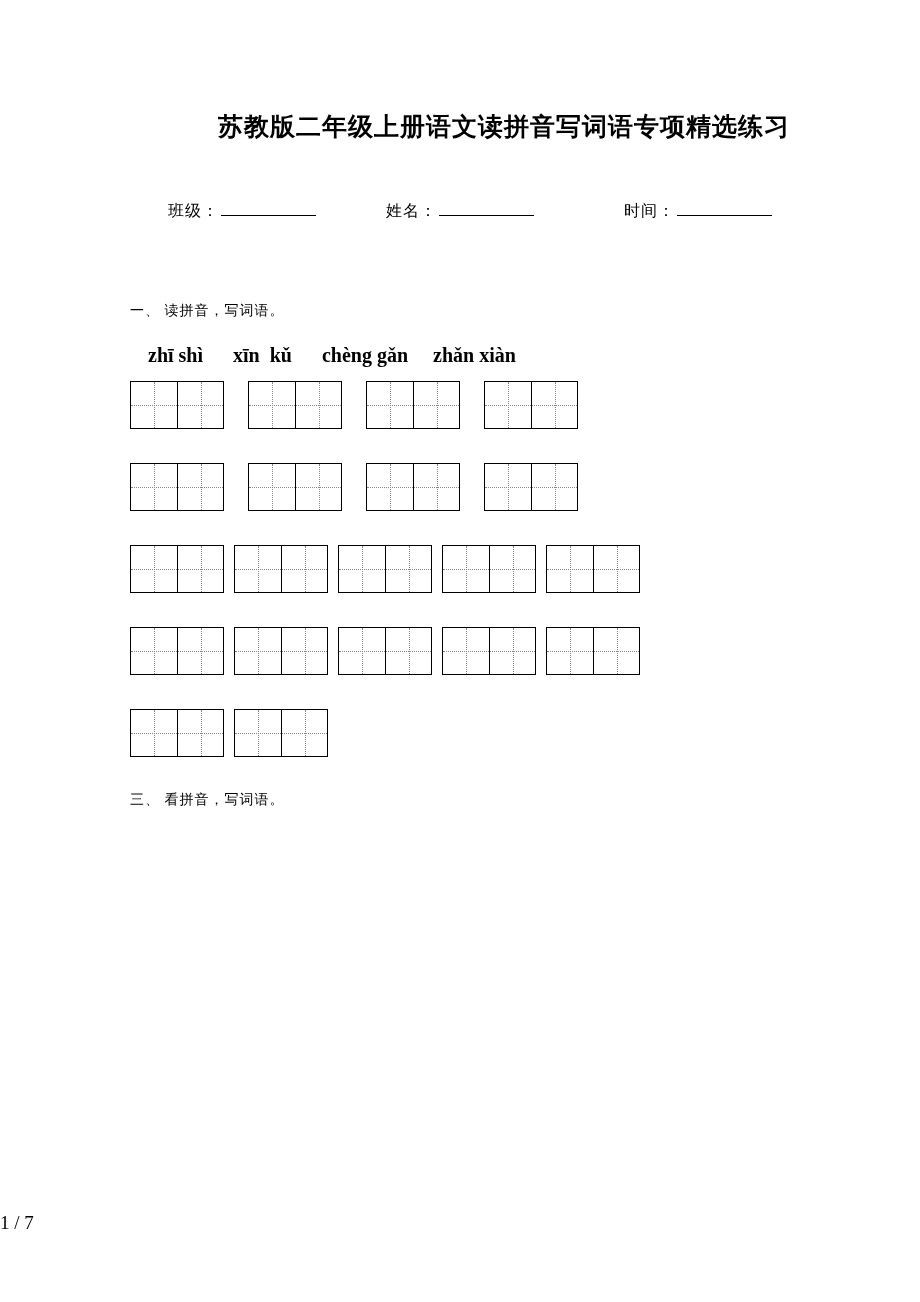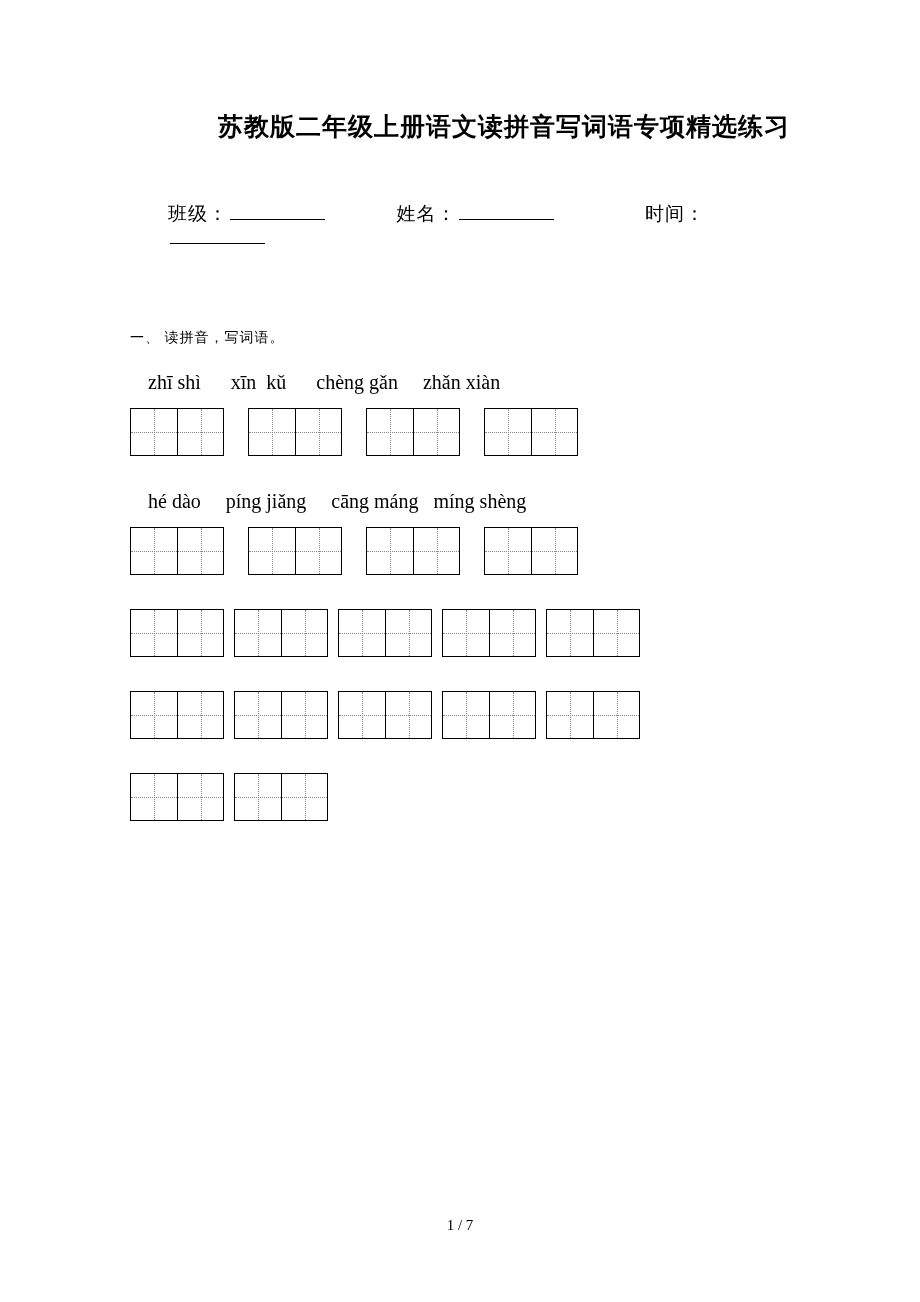--- a/index.html
+++ b/index.html
@@ -15,21 +15,21 @@
     padding: 110px 130px 0 130px;
   }
   .title {
     text-align: right;
     font-weight: bold;
     font-size: 25px;
     margin-bottom: 58px;
     letter-spacing: 1px;
   }
   .info-row {
-    font-size: 19px;
+    font-size: 16px;
     margin-bottom: 80px;
     padding-left: 38px;
     letter-spacing: 1px;
     margin-top: 28px;
   }
   .info-row span.blank {
     display: inline-block;
     border-bottom: 1.5px solid #000;
     width: 95px;
     height: 14px;
@@ -42,20 +42,21 @@
     font-size: 14px;
     margin-bottom: 24px;
     letter-spacing: 1px;
   }
   .pinyin-row {
     font-family: "Times New Roman", "Liberation Serif", serif;
     font-size: 20px;
     margin-bottom: 14px;
     white-space: pre;
     padding-left: 8px;
+    font-weight: bold;
   }
   .boxes-row {
     display: flex;
     gap: 24px;
     margin-bottom: 34px;
   }
   .boxes-row.tight { gap: 10px; }
   .wbox {
     display: flex;
     border: 1.5px solid #000;
@@ -75,22 +76,22 @@
   .cell::after {
     content: "";
     position: absolute;
     top: 0; bottom: 0; left: 50%;
     border-left: 1px dotted #888;
   }
   .footer {
     position: absolute;
     bottom: 68px;
     left: 0; right: 0;
-    text-align: center;
-    font-size: 15px;
+    text-align: left;
+    font-size: 19px;
     font-family: "Times New Roman", serif;
   }
 </style>
 </head>
 <body>
 
 <div class="page">
   <div class="title">苏教版二年级上册语文读拼音写词语专项精选练习</div>
 
   <div class="info-row">
@@ -115,21 +116,20 @@
         </div>
         <div class="wbox">
           <div class="cell"></div>
           <div class="cell"></div>
         </div>
         <div class="wbox">
           <div class="cell"></div>
           <div class="cell"></div>
         </div>
       </div>
-      <div class="pinyin-row">  hé dào     píng jiǎng     cāng máng   míng shèng</div>
       <div class="boxes-row">
         <div class="wbox">
           <div class="cell"></div>
           <div class="cell"></div>
         </div>
         <div class="wbox">
           <div class="cell"></div>
           <div class="cell"></div>
         </div>
         <div class="wbox">
@@ -188,16 +188,17 @@
       <div class="boxes-row tight">
         <div class="wbox">
           <div class="cell"></div>
           <div class="cell"></div>
         </div>
         <div class="wbox">
           <div class="cell"></div>
           <div class="cell"></div>
         </div>
       </div>
+      <div class="section-head">三、 看拼音，写词语。</div>
     </div>
 </div>
 
 <div class="footer">1 / 7</div>
 
 </body></html>

